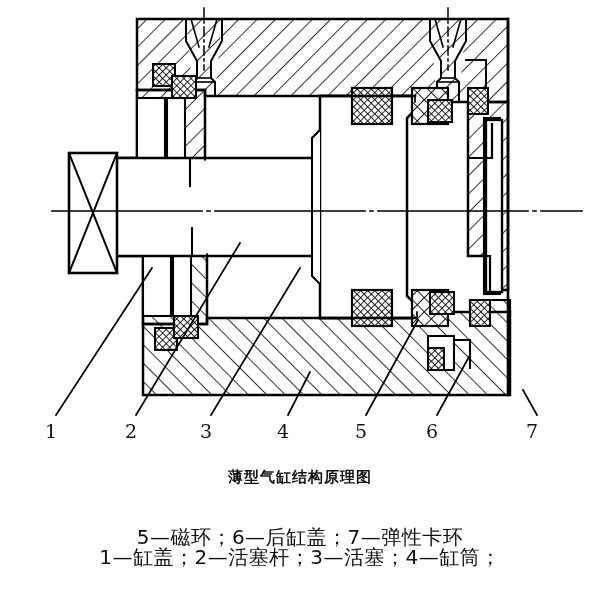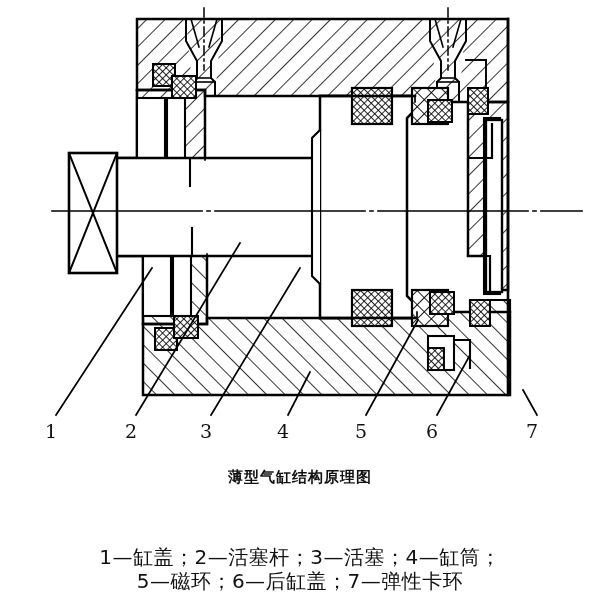--- a/index.html
+++ b/index.html
@@ -41,21 +41,21 @@
     position: absolute;
     width: 600px;
     text-align: center;
     font-size: 20px;
     letter-spacing: 0.5px;
     color: #111;
     font-family: "DejaVu Sans", "Liberation Sans", sans-serif;
   }
   #title-line   { top: 468px; }
   #legend-line1 { top: 544px; }
-  #legend-line2 { top: 568px; }
+  #legend-line2 { top: 524px; }
   .callout-num {
     position: absolute;
     font-size: 19px;
     color: #111;
     font-family: "DejaVu Serif", "Liberation Serif", serif;
     text-align: center;
     width: 22px;
   }
 </style>
 </head>

